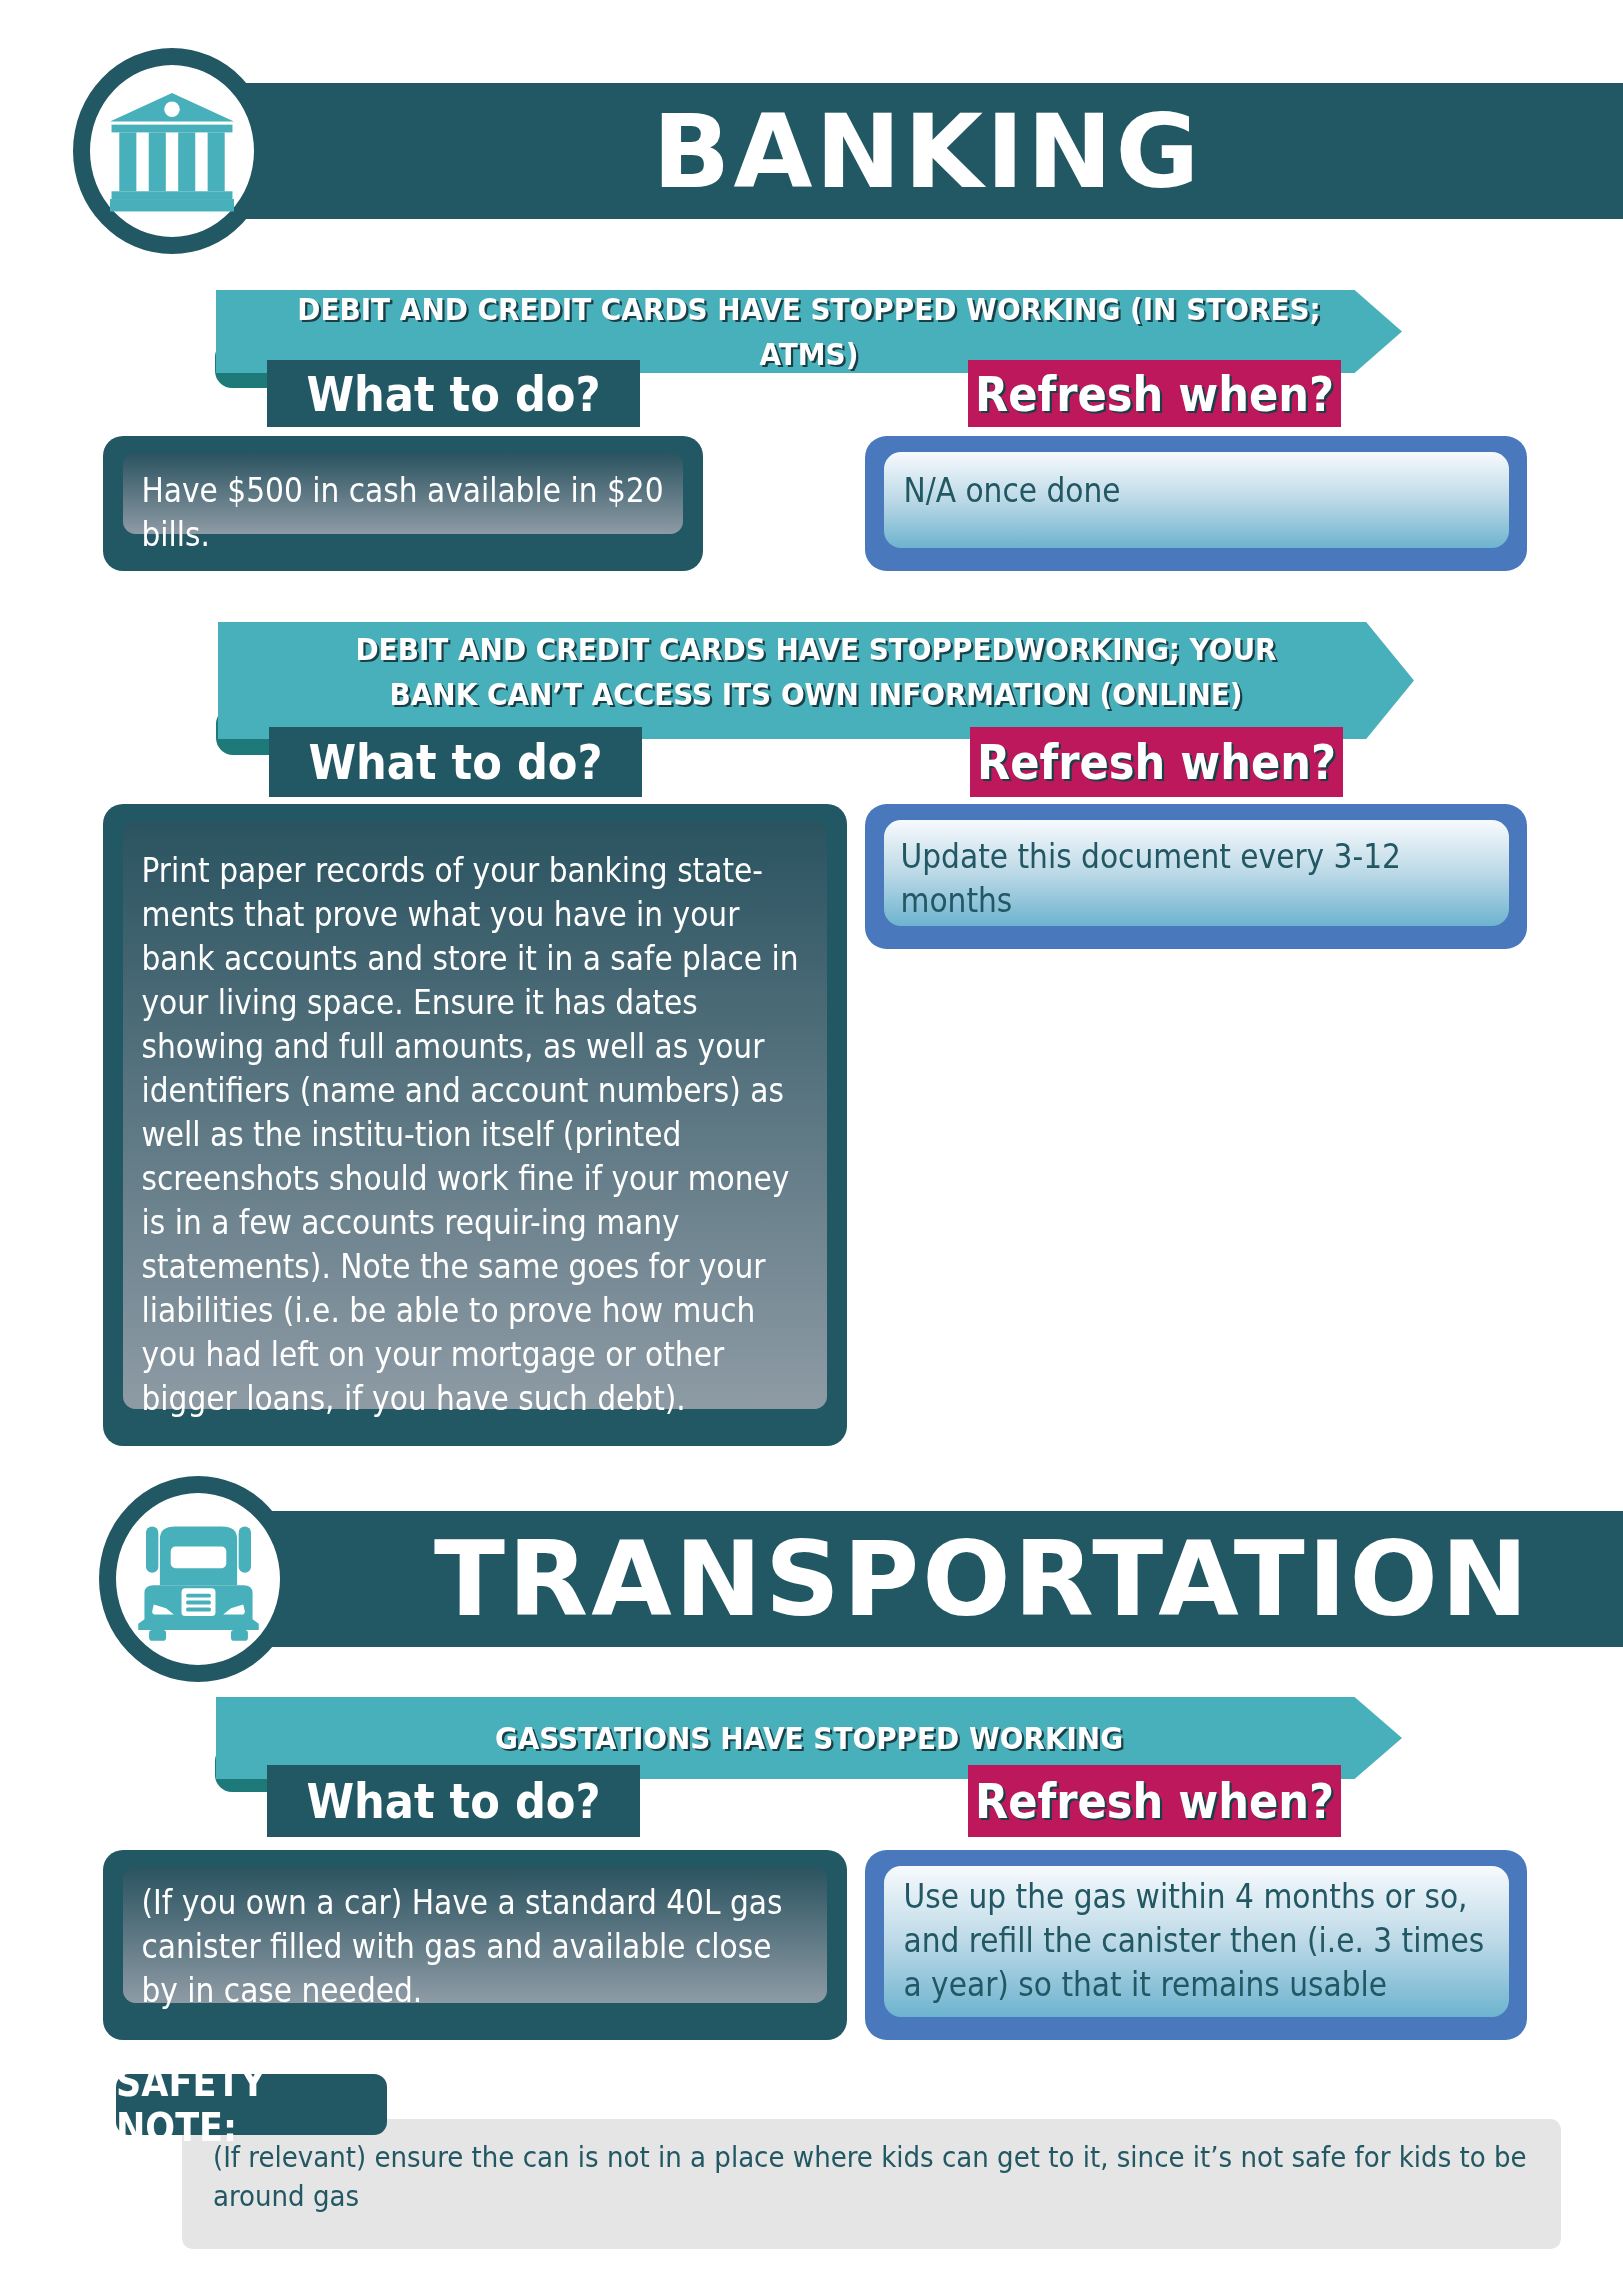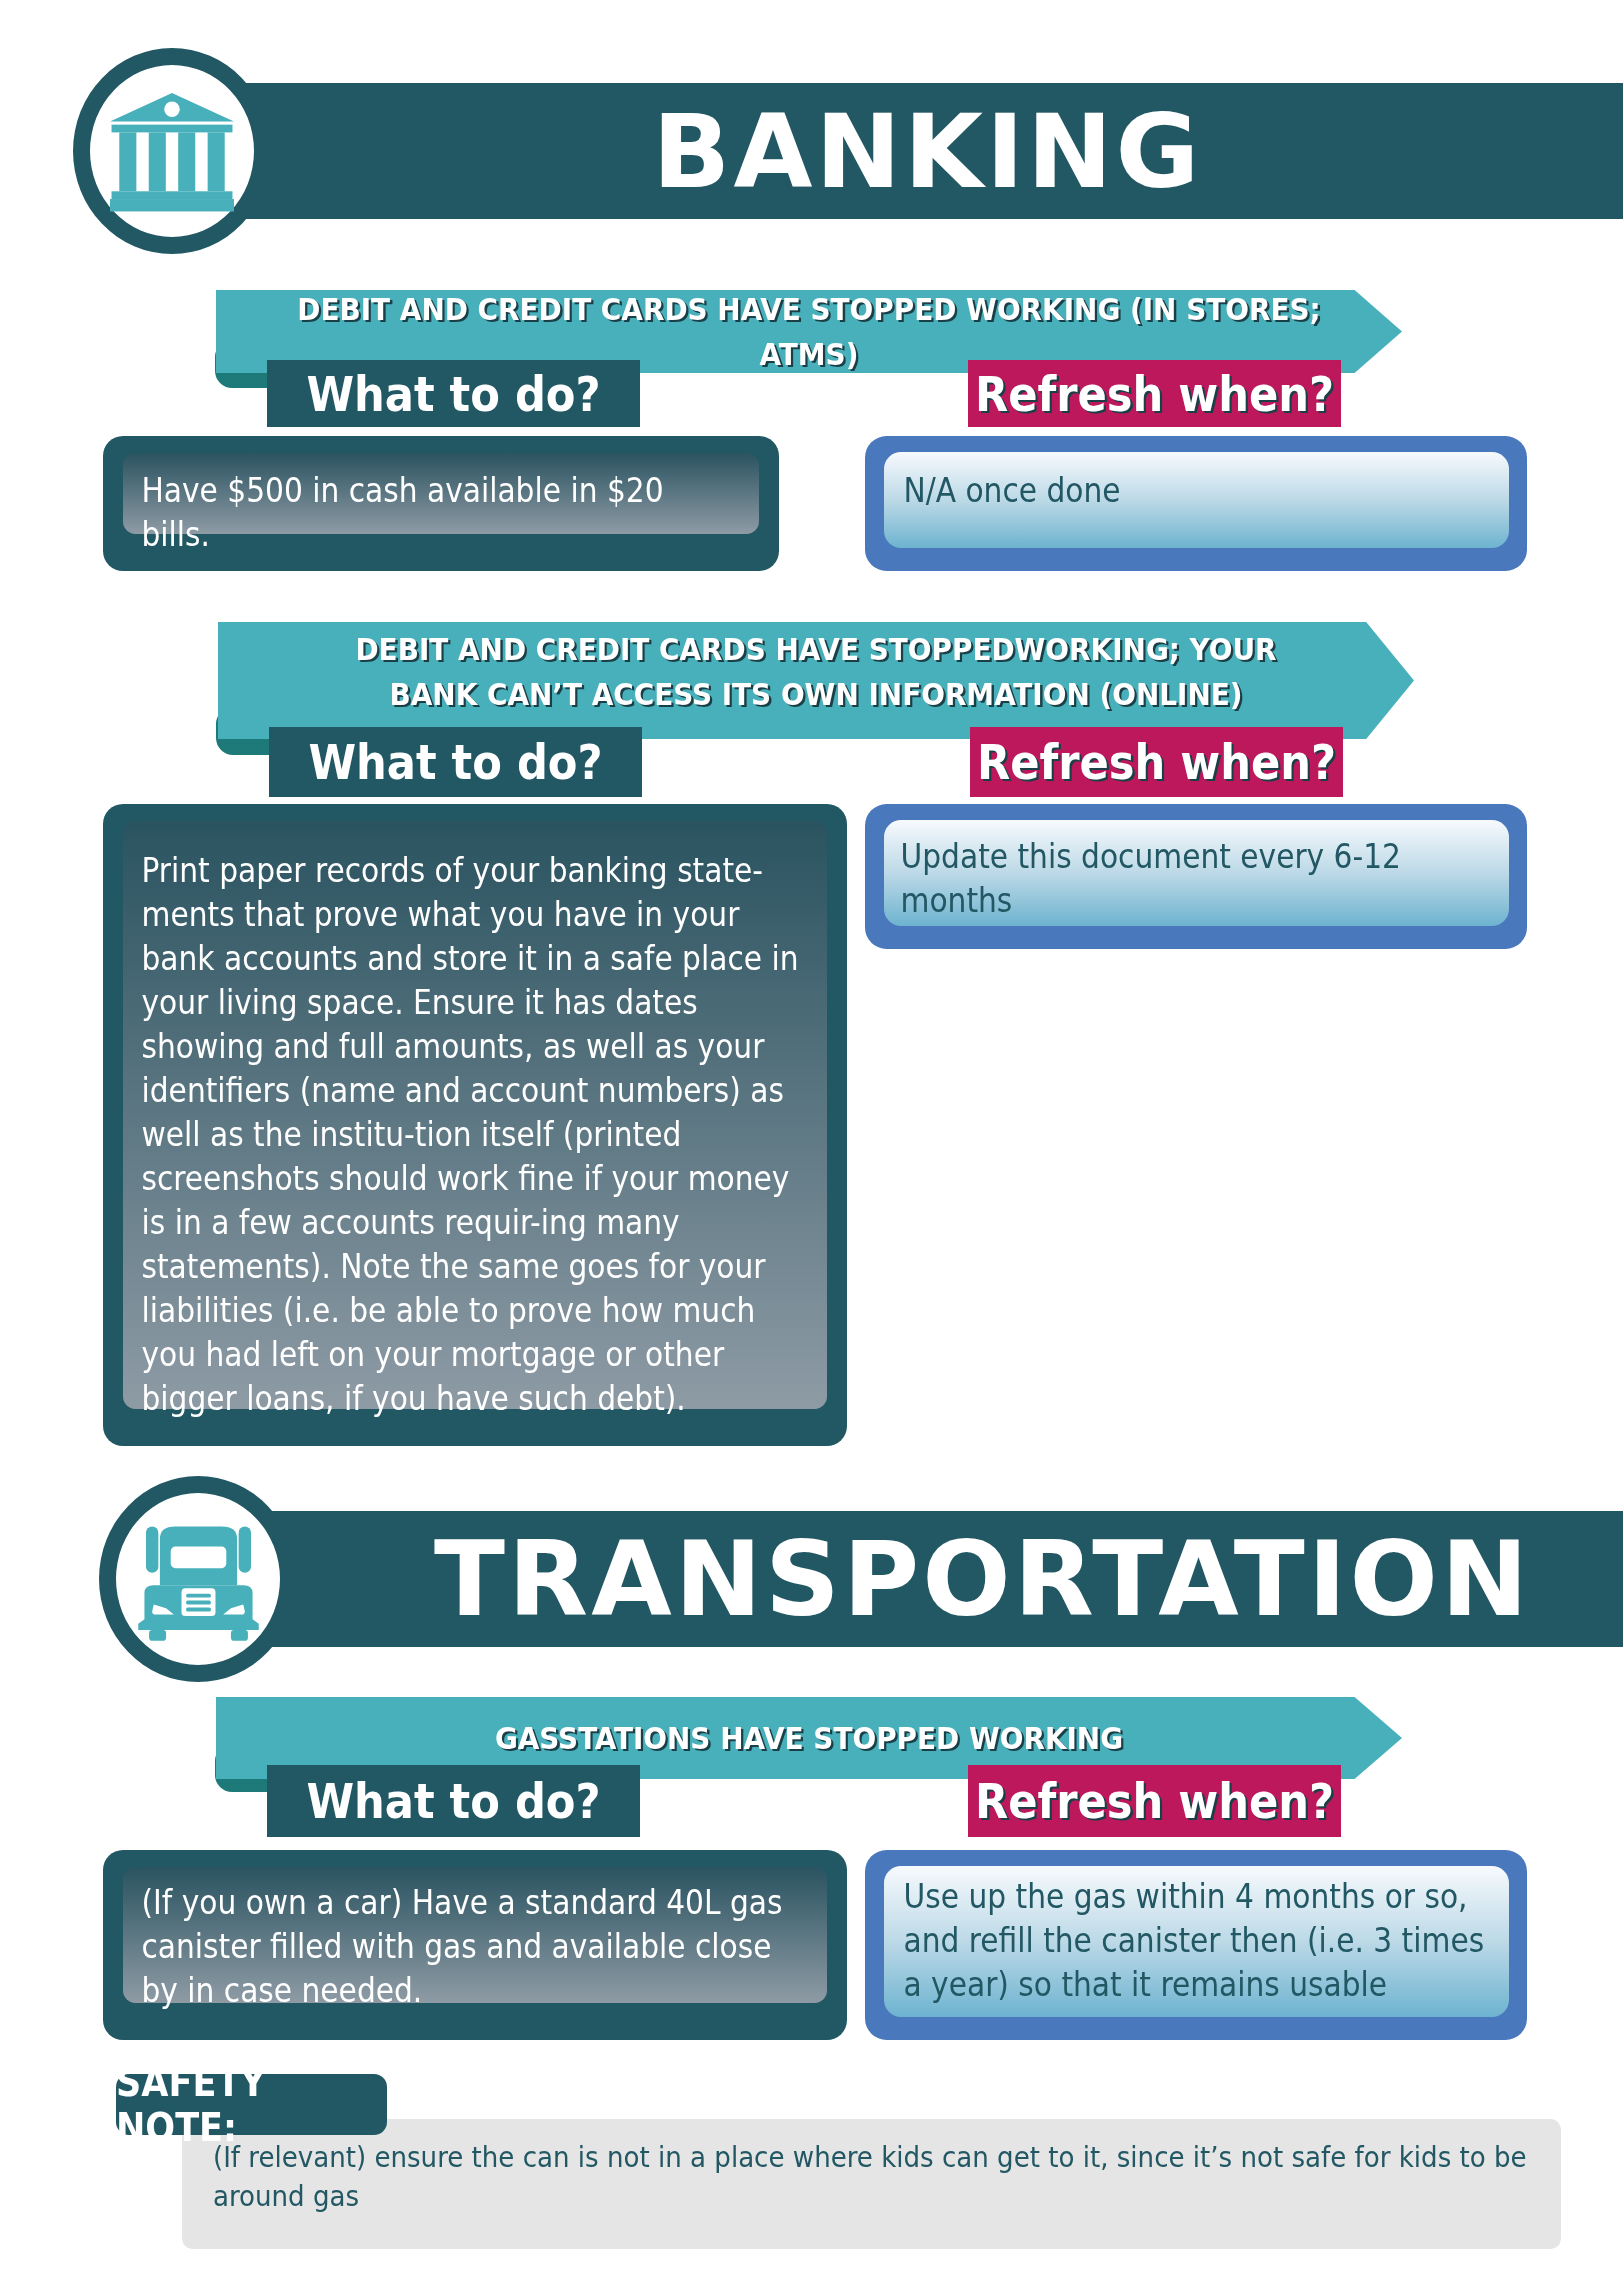--- a/index.html
+++ b/index.html
@@ -45,42 +45,42 @@
 <div class="abs tail" style="left:215px; top:340px; width:70px; height:48px;"></div>
 <div class="abs banner" style="left:216px; top:290px; width:1186px; height:83px;">
   <span>DEBIT AND CREDIT CARDS HAVE STOPPED WORKING (IN STORES; ATMS)</span>
 </div>
 <div class="abs label dark" style="left:267px; top:360px; width:373px; height:67px;">
   <span>What to do?</span>
 </div>
 <div class="abs label blue" style="left:968px; top:360px; width:373px; height:67px;">
   <span>Refresh when?</span>
 </div>
-<div class="abs outer-dark" style="left:103px; top:436px; width:676px; height:135px;">
+<div class="abs outer-dark" style="left:103px; top:436px; width:600px; height:135px;">
   <div class="inner-dark" style="padding-top:15.5px;">Have $500 in cash available in $20 bills.</div>
 </div>
 <div class="abs outer-blue" style="left:865px; top:436px; width:662px; height:135px;">
   <div class="inner-blue" style="padding-top:17px;">N/A once done</div>
 </div>
 
 <div class="abs tail" style="left:216px; top:707px; width:70px; height:48px;"></div>
 <div class="abs banner" style="left:218px; top:622px; width:1196px; height:117px;">
   <span style="max-width:1005px; display:block; padding-bottom:17px;">DEBIT AND CREDIT CARDS HAVE STOPPEDWORKING; YOUR BANK CAN’T ACCESS ITS OWN INFORMATION (ONLINE)</span>
 </div>
 <div class="abs label dark" style="left:269px; top:727px; width:373px; height:70px;">
   <span>What to do?</span>
 </div>
 <div class="abs label blue" style="left:970px; top:727px; width:373px; height:70px;">
   <span>Refresh when?</span>
 </div>
 <div class="abs outer-dark" style="left:103px; top:804px; width:744px; height:642px;">
   <div class="inner-dark" style="padding-top:28px; padding-right:9.3px;">Print paper records of your banking state-ments that prove what you have in your bank accounts and store it in a safe place in your living space. Ensure it has dates showing and full amounts, as well as your identifiers (name and account numbers) as well as the institu-tion itself (printed screenshots should work fine if your money is in a few accounts requir-ing many statements). Note the same goes for your liabilities (i.e. be able to prove how much you had left on your mortgage or other bigger loans, if you have such debt).</div>
 </div>
 <div class="abs outer-blue" style="left:865px; top:804px; width:662px; height:145px;">
-  <div class="inner-blue" style="padding-top:15.5px; padding-left:17px;">Update this document every 6-12 months</div>
+  <div class="inner-blue" style="padding-top:15.5px; padding-left:17px;">Update this document every 3-12 months</div>
 </div>
 
 <div class="abs headbar" style="left:255px; top:1511px; width:1368px; height:136px; font-size:104px; justify-content:flex-start; padding-left:179px;">
   <span>TRANSPORTATION</span>
 </div>
 <div class="abs circle" style="left:99px; top:1476px; width:198px; height:206px;">
   <span>
     <svg width="139" height="124" viewBox="0 0 180 160">
       <rect x="22" y="12" width="16" height="60" rx="8" fill="#47b0ba"></rect>
       <rect x="142" y="12" width="16" height="60" rx="8" fill="#47b0ba"></rect>

